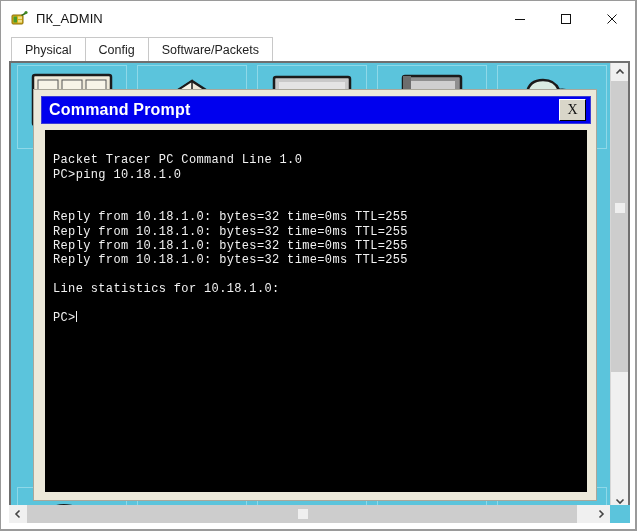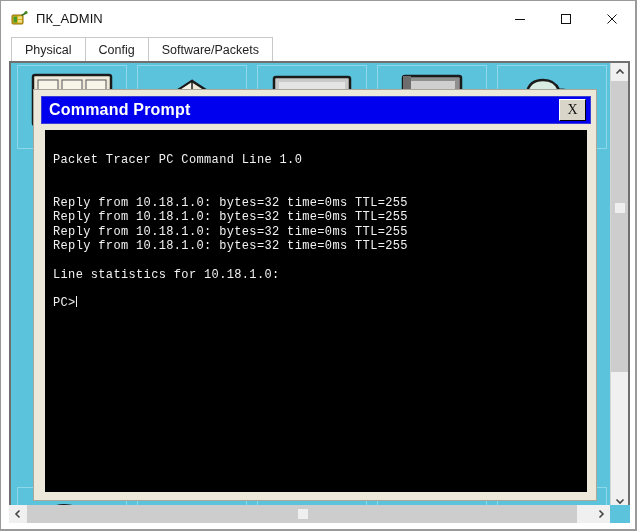--- a/index.html
+++ b/index.html
@@ -406,20 +406,21 @@
         <div class="cmd-titlebar">
           <span class="cmd-title">Command Prompt</span>
           <div class="cmd-close">
             <span>X</span>
           </div>
         </div>
 
         <div class="cmd-terminal">
           <div class="term-line">&nbsp;</div>
           <div class="term-line">Packet Tracer PC Command Line 1.0</div>
+          <div class="term-line">PC&gt;ping 10.18.1.0</div>
           <div class="term-line">&nbsp;</div>
           <div class="term-line">&nbsp;</div>
           <div class="term-line">Reply from 10.18.1.0: bytes=32 time=0ms TTL=255</div>
           <div class="term-line">Reply from 10.18.1.0: bytes=32 time=0ms TTL=255</div>
           <div class="term-line">Reply from 10.18.1.0: bytes=32 time=0ms TTL=255</div>
           <div class="term-line">Reply from 10.18.1.0: bytes=32 time=0ms TTL=255</div>
           <div class="term-line">&nbsp;</div>
           <div class="term-line">Line statistics for 10.18.1.0:</div>
           <div class="term-line">&nbsp;</div>
           <div class="term-line"><span>PC&gt;</span><span class="cursor"></span></div>

